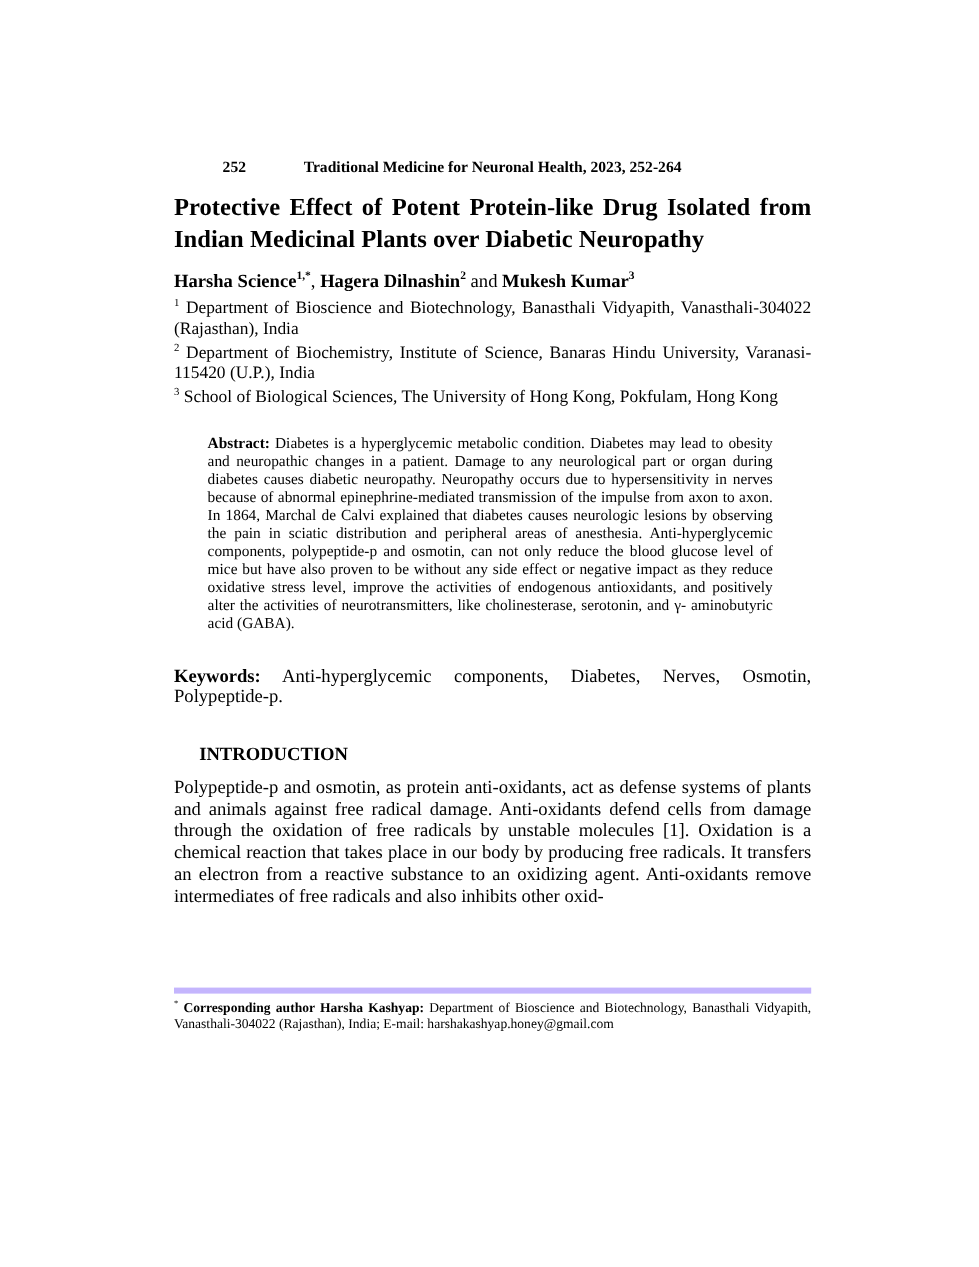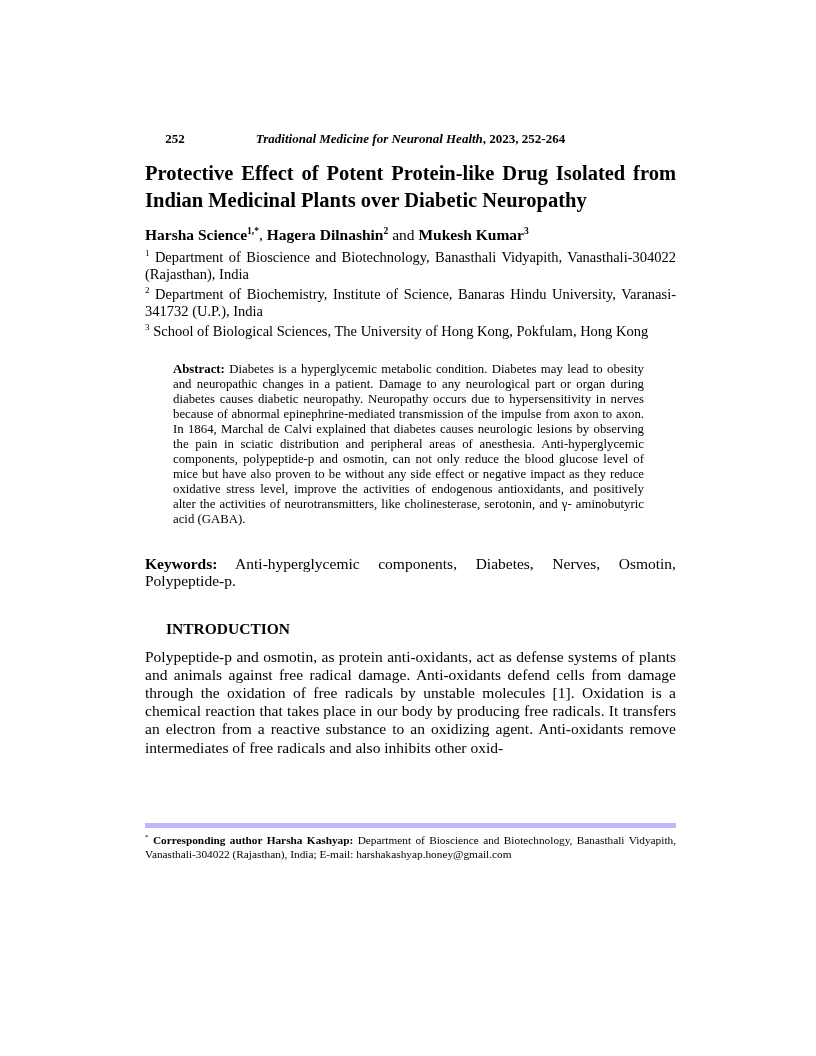--- a/index.html
+++ b/index.html
@@ -8,23 +8,23 @@
     width: 816px; height: 1056px;
     position: relative;
     font-family: "Liberation Serif", serif;
     color: #000000;
     overflow: hidden;
   }
   .page { position: absolute; left: 145px; width: 531px; top: 131px; }
 
   
   .header-row { display: flex; align-items: baseline; font-size: 13px; font-weight: bold; }
-  .page-number { width: 60px; text-align: center; }
+  .page-number { width: 60px; text-align: right; }
   .journal-line { flex: 1; text-align: center; }
-  .journal-line .jtitle { font-style: italic; }
+  .journal-line .jtitle { }
   .header-spacer { width: 60px; }
 
   
   .chapter-row { margin-top: 9px; text-align: right; border-bottom: 2px solid #000; line-height: 0; }
   .chapter-badge {
     display: inline-block; background: #d8d8d8;
     font-size: 21px; font-weight: bold; letter-spacing: 0.5px;
     line-height: 27px; padding: 1px 8px 0 8px;
     vertical-align: bottom;
   }
@@ -77,21 +77,21 @@
     <span class="journal-line"><span class="jtitle">Traditional Medicine for Neuronal Health</span><span>, 2023, 252-264</span></span>
     <span class="header-spacer"></span>
   </div>
 
 
   <h1 class="chapter-title">Protective Effect of Potent Protein-like Drug Isolated from Indian Medicinal Plants over Diabetic Neuropathy</h1>
 
   <div class="authors-line"><span class="author">Harsha Science</span><sup class="author">1,*</sup><span>, </span><span class="author">Hagera Dilnashin</span><sup class="author">2</sup><span> and </span><span class="author">Mukesh Kumar</span><sup class="author">3</sup></div>
 
   <p class="affiliation affiliation-1"><sup>1</sup><span> Department of Bioscience and Biotechnology, Banasthali Vidyapith, Vanasthali-304022 (Rajasthan), India</span></p>
-  <p class="affiliation affiliation-2"><sup>2</sup><span> Department of Biochemistry, Institute of Science, Banaras Hindu University, Varanasi-341732 (U.P.), India</span></p>
+  <p class="affiliation affiliation-2"><sup>2</sup><span> Department of Biochemistry, Institute of Science, Banaras Hindu University, Varanasi-115420 (U.P.), India</span></p>
   <p class="affiliation affiliation-3"><sup>3</sup><span> School of Biological Sciences, The University of Hong Kong, Pokfulam, Hong Kong</span></p>
 
   <p class="abstract-block"><span class="label">Abstract:</span><span> Diabetes is a hyperglycemic metabolic condition. Diabetes may lead to obesity and neuropathic changes in a patient. Damage to any neurological part or organ during diabetes causes diabetic neuropathy. Neuropathy occurs due to hypersensitivity in nerves because of abnormal epinephrine-mediated transmission of the impulse from axon to axon. In 1864, Marchal de Calvi explained that diabetes causes neurologic lesions by observing the pain in sciatic distribution and peripheral areas of anesthesia. Anti-hyperglycemic components, polypeptide-p and osmotin, can not only reduce the blood glucose level of mice but have also proven to be without any side effect or negative impact as they reduce oxidative stress level, improve the activities of endogenous antioxidants, and positively alter the activities of neurotransmitters, like cholinesterase, serotonin, and γ- aminobutyric acid (GABA).</span></p>
 
   <p class="keywords-block"><span class="label">Keywords:</span><span> Anti-hyperglycemic components, Diabetes, Nerves, Osmotin, Polypeptide-p.</span></p>
 
   <h2 class="section-heading">INTRODUCTION</h2>
 
   <p class="section-paragraph">Polypeptide-p and osmotin, as protein anti-oxidants, act as defense systems of plants and animals against free radical damage. Anti-oxidants defend cells from damage through the oxidation of free radicals by unstable molecules [1]. Oxidation is a chemical reaction that takes place in our body by producing free radicals. It transfers an electron from a reactive substance to an oxidizing agent. Anti-oxidants remove intermediates of free radicals and also inhibits other oxid-</p>
 

